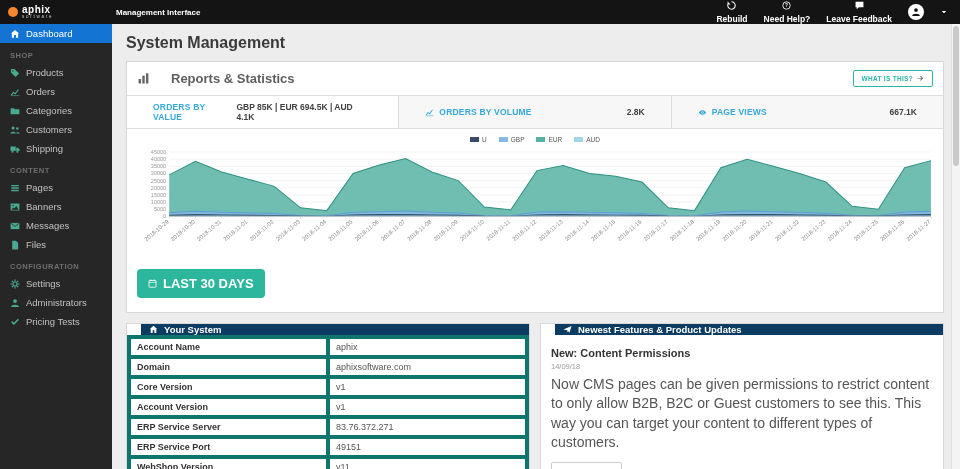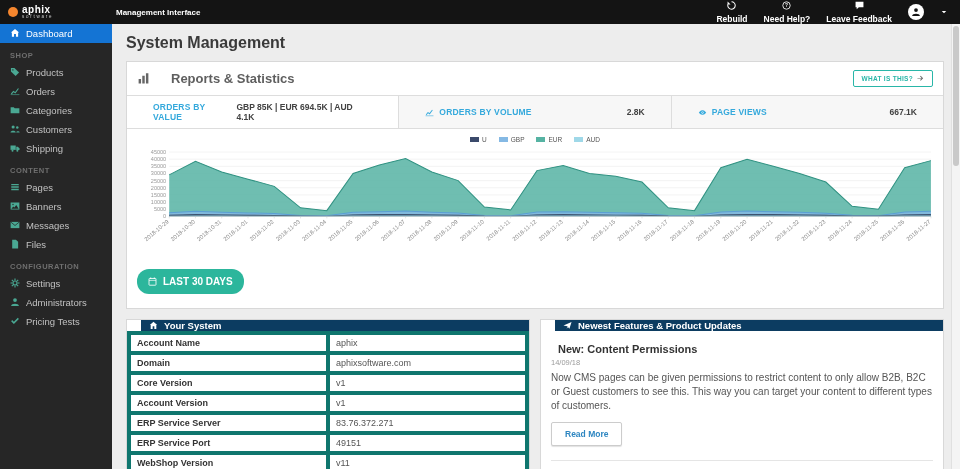--- a/index.html
+++ b/index.html
@@ -19,21 +19,21 @@
   .topbar-action .ic { font-size:9px; }
   .avatar { width:16px; height:16px; border-radius:50%; background:#fff; color:#141414; display:flex; align-items:center; justify-content:center; cursor:pointer; }
   .avatar .ic { font-size:10px; }
   .chev { font-size:8px; color:#fff; cursor:pointer; display:flex; align-items:center; }
 
   .ic { display:inline-flex; align-items:center; justify-content:center; }
   .ic svg { width:1em; height:1em; display:block; }
 
   
   .sidebar { position:absolute; top:24px; bottom:0; left:0; width:112px; background:#262626; overflow:hidden; z-index:10; }
-  .side-item { display:flex; align-items:flex-start; gap:6px; padding:4px 10px; font-size:9.5px; color:#c2c2c2; cursor:pointer; white-space:nowrap; }
+  .side-item { display:flex; align-items:flex-end; gap:6px; padding:4px 10px; font-size:9.5px; color:#c2c2c2; cursor:pointer; white-space:nowrap; }
   .side-item .ic { font-size:10px; color:#4aa893; flex-shrink:0; }
   .side-item.active { background:#1474d4; color:#fff; }
   .side-item.active .ic { color:#fff; }
   .side-section { font-size:7.5px; font-weight:bold; color:#6f6f6f; letter-spacing:.5px; padding:8px 10px 3px; }
 
   
   .main { position:absolute; left:112px; top:24px; right:0; bottom:0; background:#ededed; overflow:hidden; }
   .page-title { font-size:16px; font-weight:bold; color:#3a3a3a; padding:10px 14px 9px; }
 
   .card { background:#fff; border:1px solid #d8d8d8; }
@@ -52,39 +52,39 @@
   .tab-label .ic { font-size:9px; }
   .tab-value { color:#424242; font-size:8.5px; font-weight:bold; }
 
   .chart-wrap { padding:5px 6px 0; }
   .legend { display:flex; justify-content:center; align-items:center; gap:12px; font-size:6.5px; color:#555; margin:2px 0 1px; }
   .legend-item { display:flex; align-items:center; gap:3px; }
   .legend-sw { width:9px; height:5px; display:inline-block; }
   #chart-svg { display:block; width:100%; height:auto; }
 
   .last30-row { padding:6px 10px 14px; }
-  .last30-btn { display:inline-flex; align-items:center; gap:6px; background:#2cb69c; color:#fff; border:none; border-radius:12px; font-size:10px; font-weight:bold; font-family:inherit; padding:7px 11px; cursor:pointer; }
+  .last30-btn { display:inline-flex; align-items:center; gap:6px; background:#2cb69c; color:#fff; border:none; border-radius:4px; font-size:13px; font-weight:bold; font-family:inherit; padding:7px 11px; cursor:pointer; }
   .last30-btn .ic { font-size:9px; }
 
   
   .bottom { display:flex; gap:10px; margin:10px 16px 0 14px; align-items:flex-start; }
   .bcol { flex:1; min-width:0; }
   .card-header { background:#0c3c61; color:#fff; display:flex; gap:6px; font-size:9.5px; font-weight:bold; padding:0 8px;margin-left:14px; }
   .card-header .ic { font-size:9px; }
   .tbl-card { border:1px solid #d8d8d8; background:#fff; }
   .sys-table { width:100%; border-collapse:collapse; font-size:9px; }
   .sys-table td { border:4px solid #0f766e; padding:3px 6px; color:#555; }
   .sys-table td.k { font-weight:bold; color:#333; width:50%; }
   .lastpage-card { margin-top:7px; border:1px solid #0c3c61; }
 
   .upd-card { border:1px solid #d8d8d8; background:#fff; }
   .upd-body { padding:9px 10px; }
-  .upd-heading { font-size:11px; font-weight:bold; color:#333; margin:3px 7px 3px; }
+  .upd-heading { font-size:11px; font-weight:bold; color:#333; margin:3px 0 3px; }
   .upd-date { font-size:7.5px; color:#9a9a9a; margin-bottom:4px; }
-  .upd-text { font-size:10px; color:#555; line-height:1.4; margin-bottom:9px; }
+  .upd-text { font-size:14px; color:#555; line-height:1.4; margin-bottom:9px; }
   .read-more { background:#fff; border:1px solid #ccc; color:#2e86c1; font-size:8.5px; font-weight:bold; font-family:inherit; padding:6px 13px; border-radius:2px; box-shadow:0 1px 1px rgba(0,0,0,.12); cursor:pointer; margin-bottom:6px; }
   .upd-divider { border:none; border-top:1px solid #e5e5e5; margin:8px 0 6px; }
 
   
   .vscroll { position:absolute; top:0; right:0; bottom:0; width:9px; background:#f4f4f4; border-left:1px solid #e0e0e0; z-index:15; }
   .vscroll-thumb { position:absolute; top:2px; left:1px; width:6px; height:140px; background:#c9c9c9; border-radius:3px; }
 </style>
 </head>
 <body>
 

